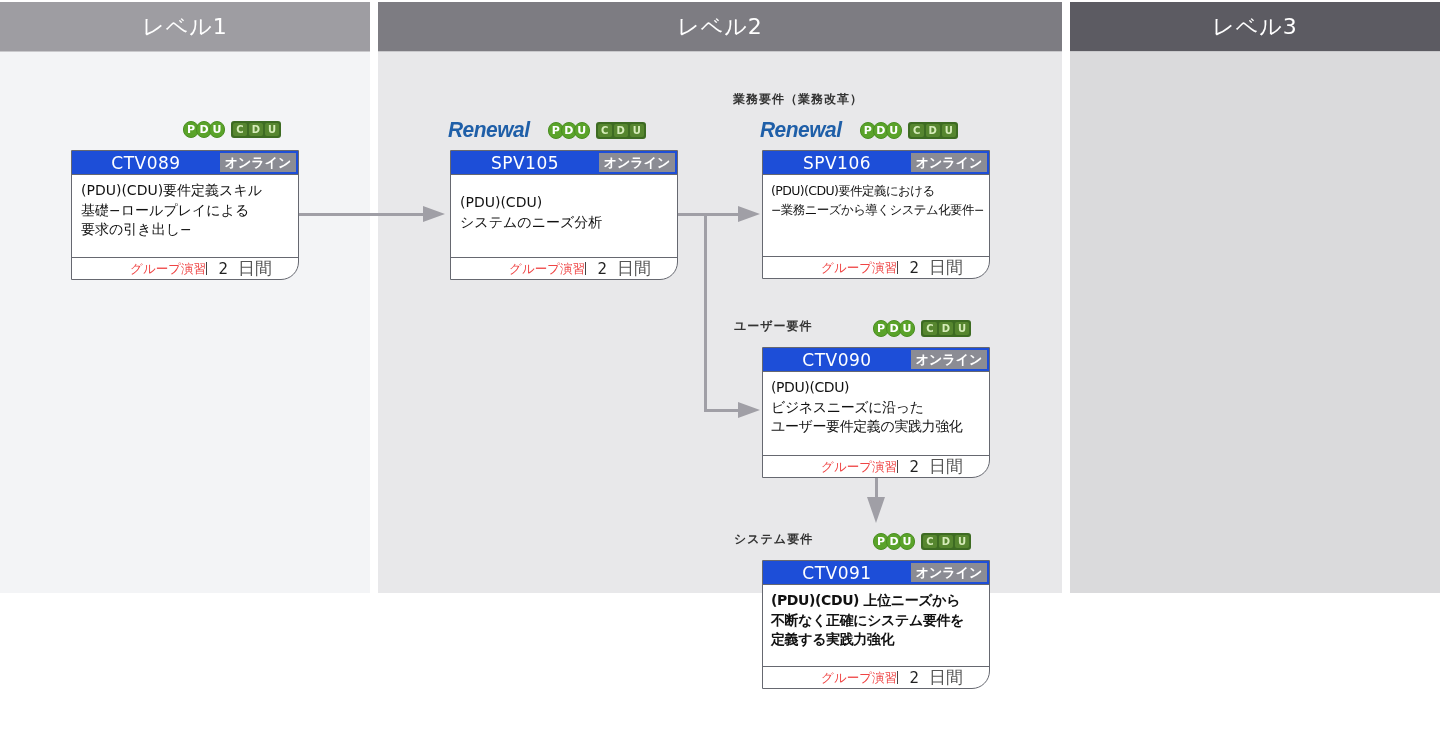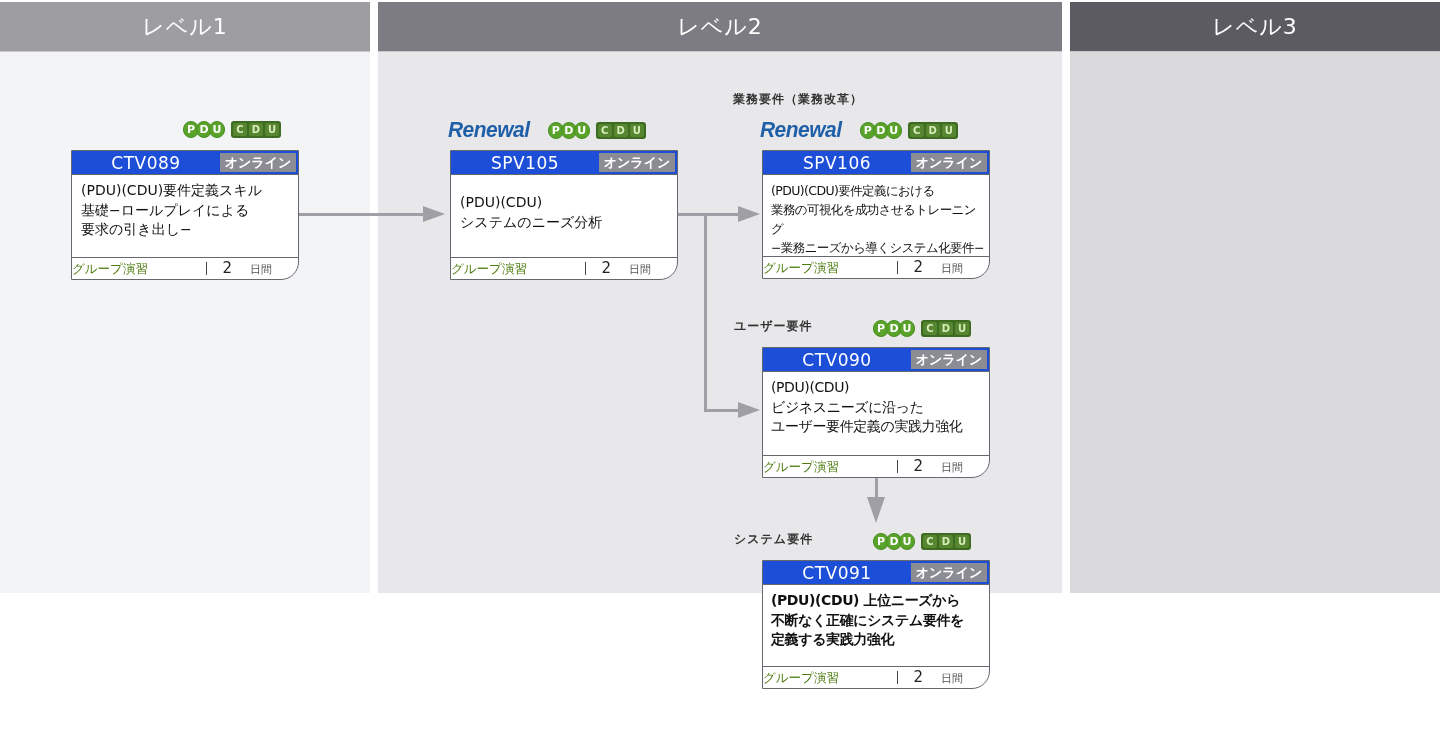--- a/index.html
+++ b/index.html
@@ -24,23 +24,23 @@
   .card { position: absolute; width: 228px; background: #fff; border: 1px solid #666870;
     border-bottom-right-radius: 18px; overflow: hidden; }
   .card-head { height: 24px; background: #1d4ed8; display: flex; border-bottom: 1px solid #666870; }
   .card-code { flex: 1; color: #fff; font-size: 17px; text-align: center; line-height: 24px; letter-spacing: 0.5px; }
   .card-tag { width: 76px; margin: 2px 2px 2px 0; background: #8b8c94; color: #fff; font-size: 13px;
     font-weight: bold; text-align: center; line-height: 20px; }
   .card-body { padding: 6px 10px 0 9px; font-size: 14px; line-height: 19.5px; color: #111; }
   .card-body.pad-top { padding-top: 18px; }
   .card-foot { position: absolute; left: 0; right: 0; bottom: 0; height: 22px; border-top: 1px solid #666870;
     display: flex; font-size: 12.5px; }
-  .foot-type { width: 135px; text-align: left; color: #4d7c0f; line-height: 21px; border-right: 1px solid #444; margin: 4px 0; line-height: 14px; }
+  .foot-type { width: 135px; text-align: right; color: #ef4444; line-height: 21px; border-right: 1px solid #444; margin: 4px 0; line-height: 14px; }
   .foot-days { flex: 1; text-align: right; padding-right: 26px; line-height: 21px; color: #222; font-size: 15px; }
-  .foot-days .unit { color: #555; font-size: 11px; margin-left: 18px; }
+  .foot-days .unit { color: #555; font-size: 17px; margin-left: 10px; }
 
   .badges { position: absolute; display: flex; align-items: center; gap: 9px; }
   .pdu { display: flex; height: 17px; }
   .pdu span { width: 16px; height: 17px; border-radius: 9px; background: #5aa32a; color: #fff; font-size: 11px;
     font-weight: bold; display: flex; align-items: center; justify-content: center; margin-right: -3px;
     border: 1px solid #4a8e22; }
   .cdu { display: flex; height: 17px; background: #3d6b22; border-radius: 3px; padding: 0 2px; gap: 2px; align-items: center; }
   .cdu span { width: 14px; height: 13px; background: #56862f; color: #d6ecb9; font-size: 10px; font-weight: bold;
     display: flex; align-items: center; justify-content: center; border-radius: 2px; }
   .renewal { font-family: "Liberation Sans", sans-serif; font-weight: bold; font-style: italic; color: #1f5fa8;
@@ -189,21 +189,20 @@
   </div>
 </div>
 
 <div class="card" style="left:762px; top:150px; height:129px;">
   <div class="card-head">
     <div class="card-code">SPV106</div>
     <div class="card-tag">オンライン</div>
   </div>
   <div class="card-body" style="font-size:12.5px; line-height:19px; padding-left:8px; padding-right:2px; letter-spacing:-0.6px;">
     <div>(PDU)(CDU)要件定義における</div>
-    <div>業務の可視化を成功させるトレーニング</div>
     <div>−業務ニーズから導くシステム化要件−</div>
   </div>
   <div class="card-foot">
     <div class="foot-type">グループ演習</div>
     <div class="foot-days"><span>2</span><span class="unit">日間</span></div>
   </div>
 </div>
 
 <div class="card" style="left:762px; top:347px; height:131px;">
   <div class="card-head">

